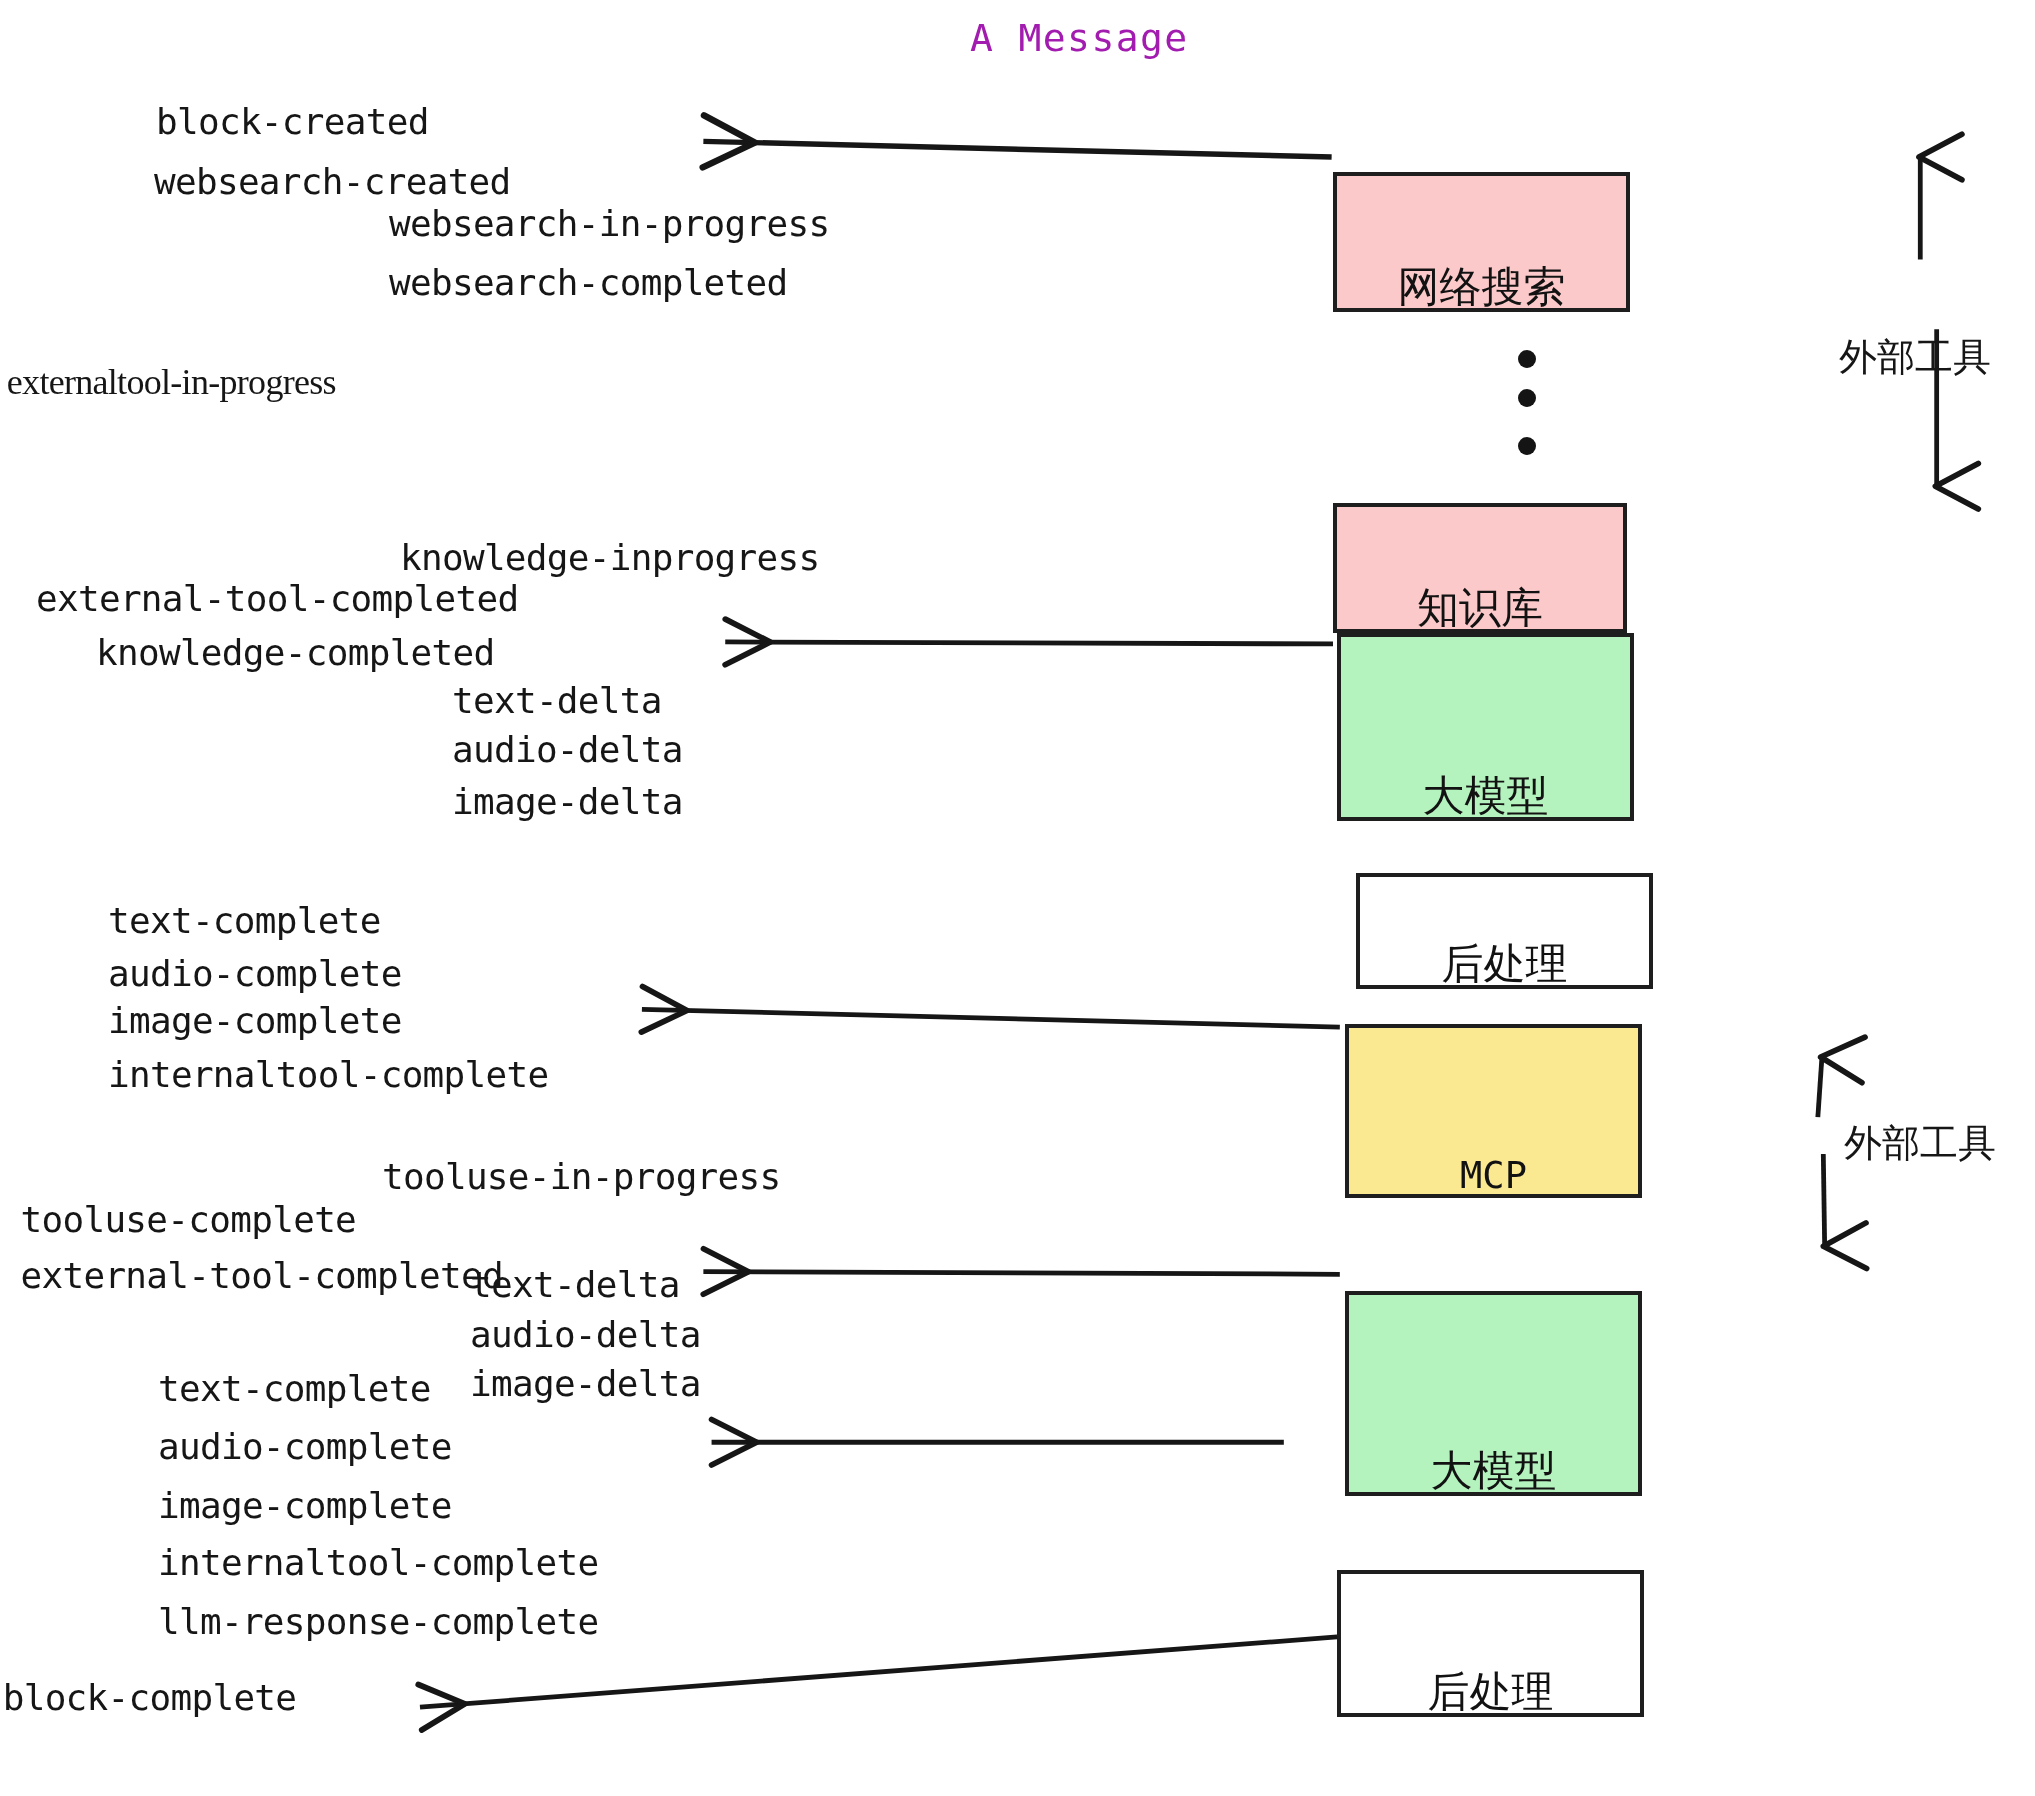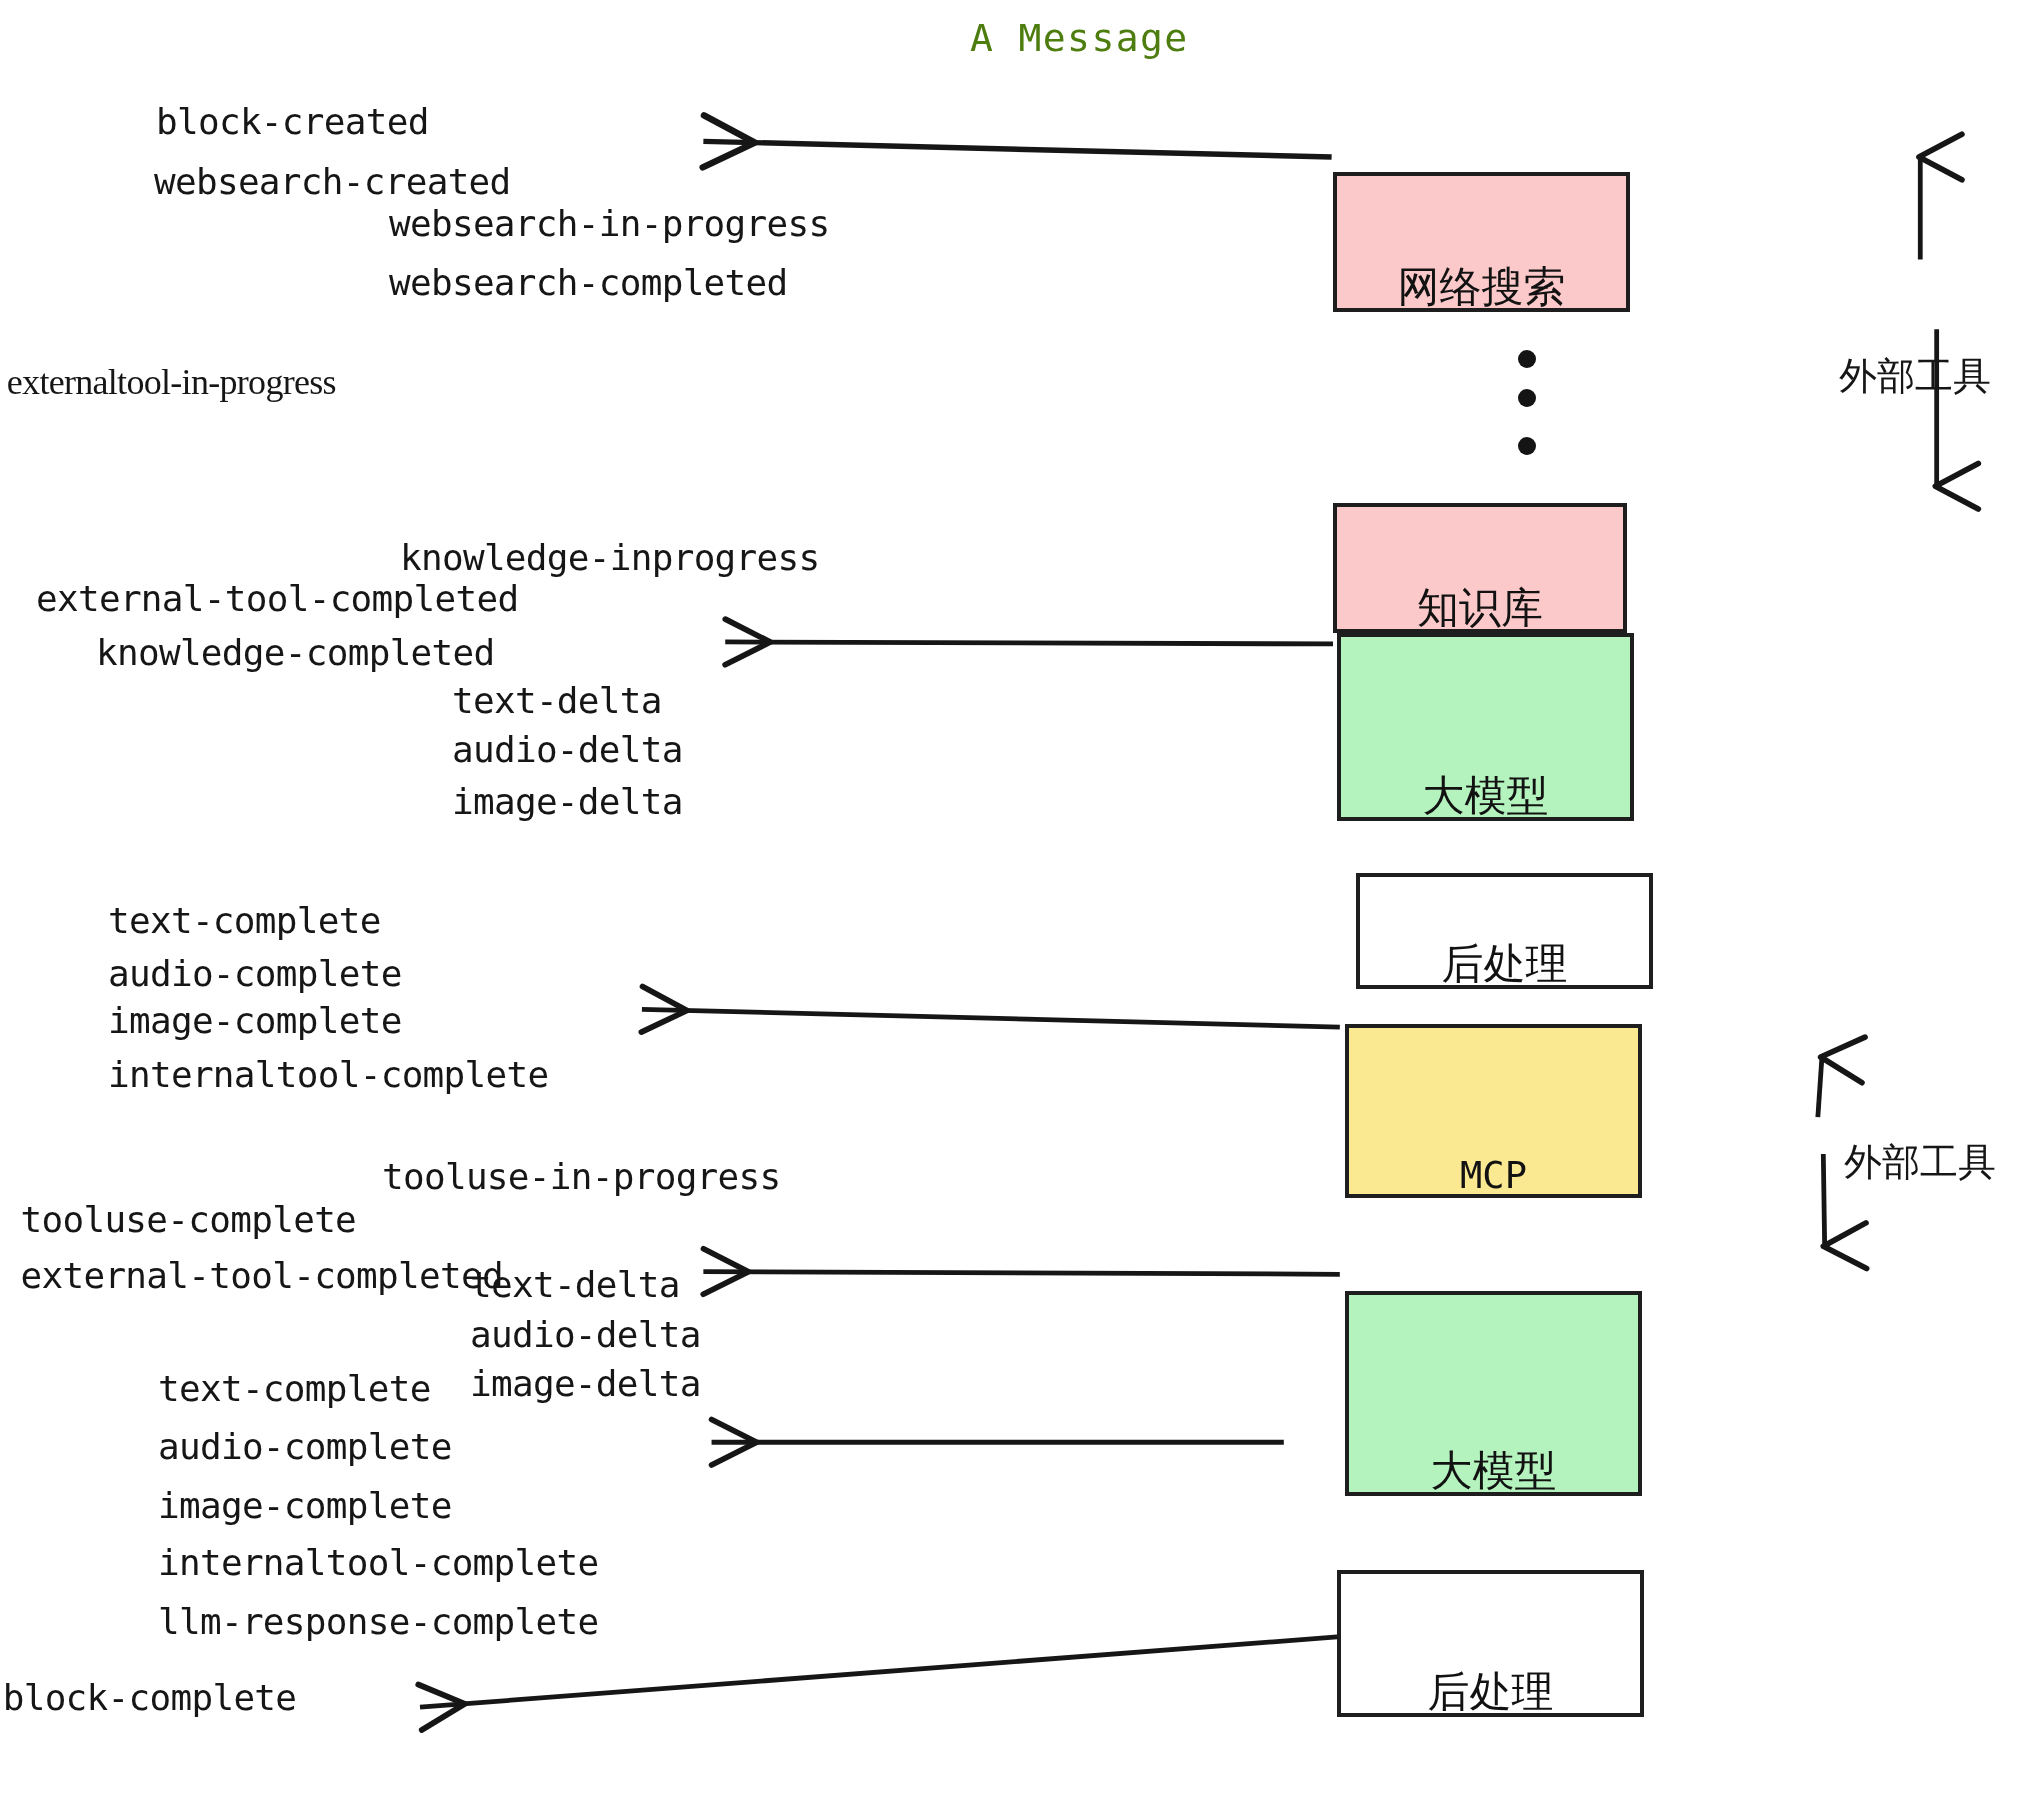--- a/index.html
+++ b/index.html
@@ -16,21 +16,21 @@
     white-space:nowrap;
     color:#161616;
     font-family:"DejaVu Sans Mono","Liberation Mono",monospace;
     font-size:36px;
     letter-spacing:-0.7px;
     line-height:1;
   }
   .title{
     position:absolute;
     white-space:nowrap;
-    color:#4d7c0f;
+    color:#a21caf;
     font-family:"DejaVu Sans Mono","Liberation Mono",monospace;
     font-size:38px;
     letter-spacing:1.4px;
     line-height:1;
   }
   .box{
     position:absolute;
     box-sizing:border-box;
     border:4.1px solid #1e1e1e;
     display:flex;
@@ -46,21 +46,20 @@
     font-family:"DejaVu Sans Mono","Liberation Mono",monospace;
     font-size:37px;
   }
   .side-lbl{
     position:absolute;
     white-space:nowrap;
     color:#161616;
     font-family:"DejaVu Sans","Liberation Sans",sans-serif;
     font-size:38px;
     line-height:1;
-    margin-top:19px;
   }
   .dot{
     position:absolute;
     width:18px;height:18px;
     border-radius:50%;
     background:#141414;
   }
   svg.ov{position:absolute;left:0;top:0;width:2035px;height:1796px;pointer-events:none;}
 </style>
 </head>

